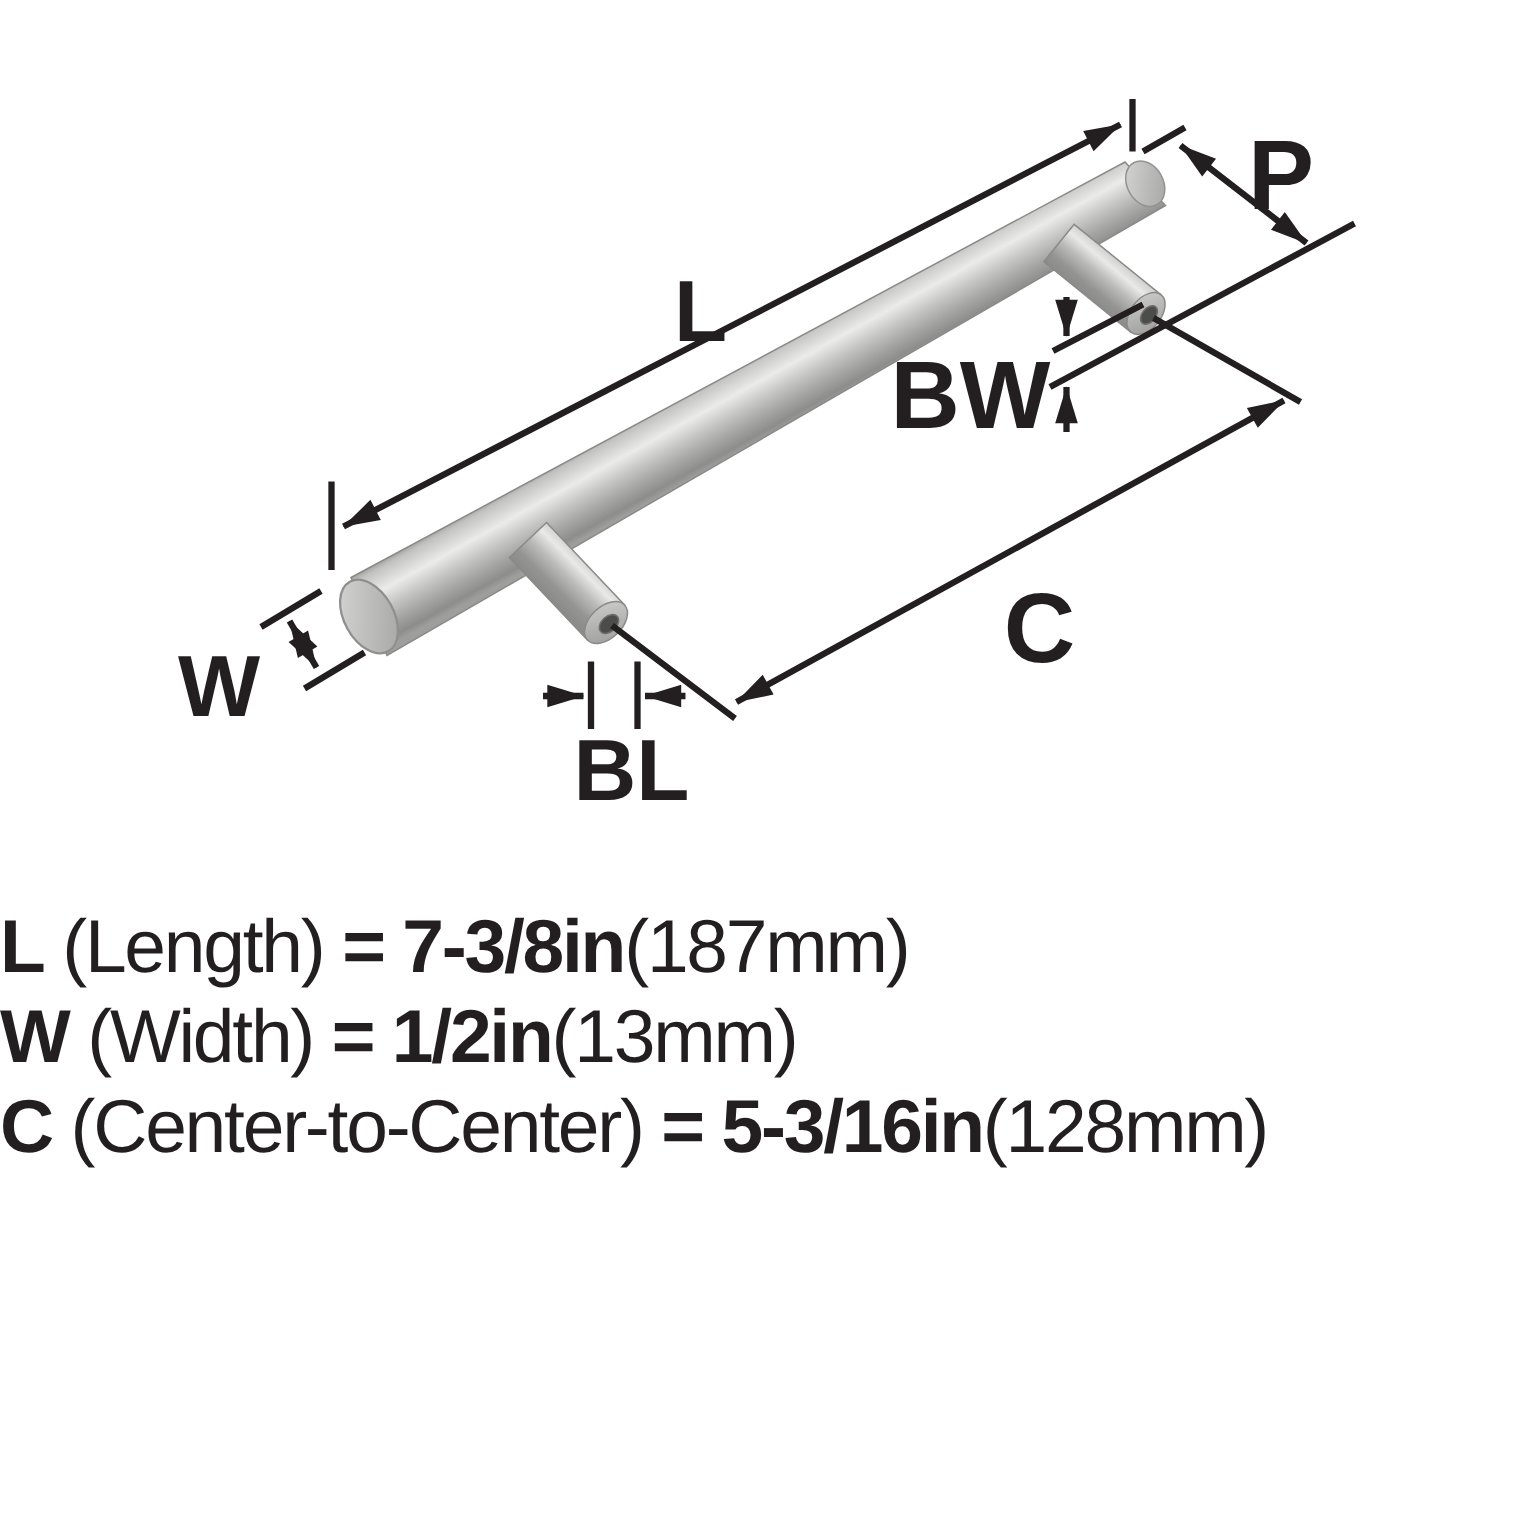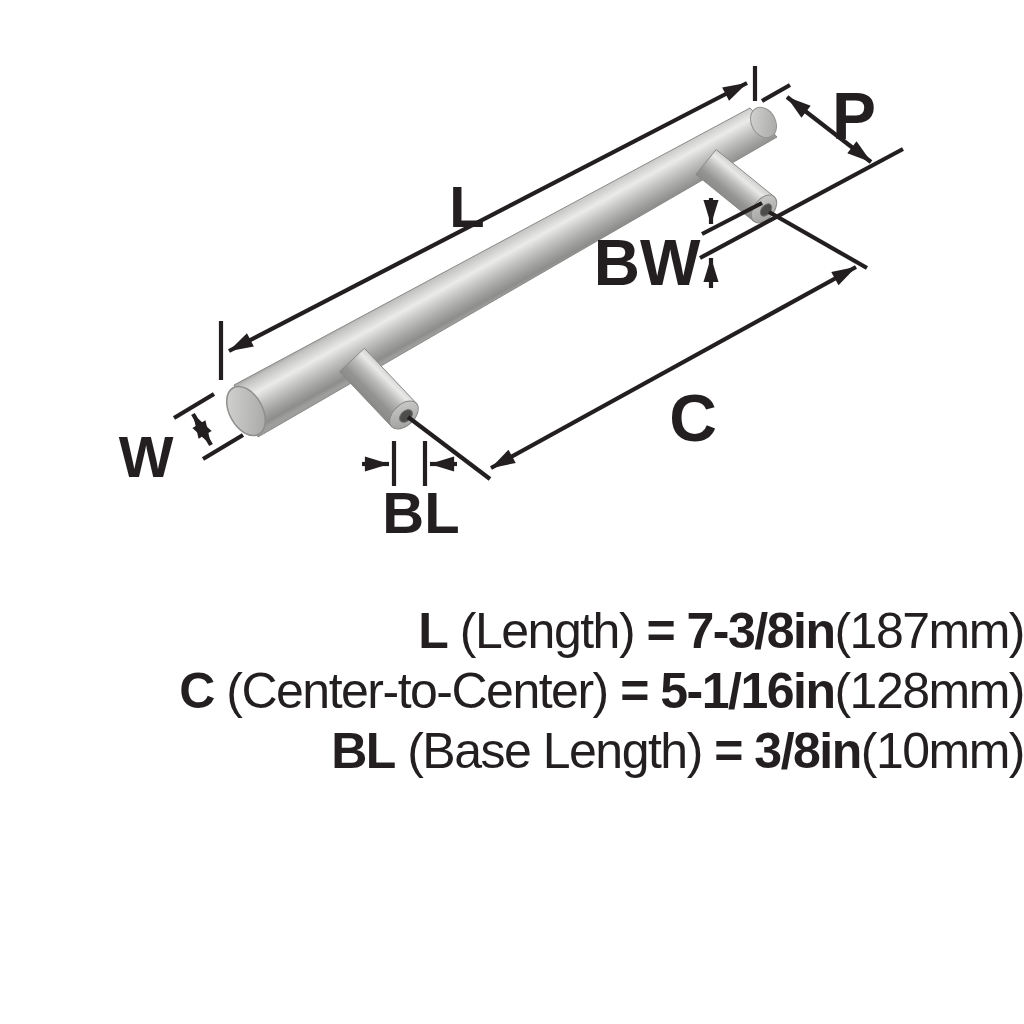--- a/index.html
+++ b/index.html
@@ -35,21 +35,21 @@
   }
 
   
   .metal-edge { stroke: #8a8a88; stroke-width: 1; }
 
   
   .specs {
     position: absolute;
     left: 0; top: 601px;
     width: 1024px;
-    text-align: right;
+    text-align: left;
     color: var(--ink, #231f20);
     font-size: 50px;
     letter-spacing: -1.5px;
     white-space: nowrap;
   }
   .spec-line { height: 60px; line-height: 60px; }
   .spec-line .b { font-weight: 700; }
 </style>
 </head>
 <body>
@@ -170,25 +170,25 @@
   </svg>
 
   <div class="specs">
     <div class="spec-line">
       <span class="b">L</span>
       <span>(Length)</span>
       <span class="b">=</span>
       <span class="b">7-3/8in</span><span>(187mm)</span>
     </div>
     <div class="spec-line">
+      <span class="b">W</span>
+      <span>(Width)</span>
+      <span class="b">=</span>
+      <span class="b">1/2in</span><span>(13mm)</span>
+    </div>
+    <div class="spec-line">
       <span class="b">C</span>
       <span>(Center-to-Center)</span>
       <span class="b">=</span>
-      <span class="b">5-1/16in</span><span>(128mm)</span>
-    </div>
-    <div class="spec-line">
-      <span class="b">BL</span>
-      <span>(Base Length)</span>
-      <span class="b">=</span>
-      <span class="b">3/8in</span><span>(10mm)</span>
+      <span class="b">5-3/16in</span><span>(128mm)</span>
     </div>
   </div>
 </div>
 
 </body></html>

